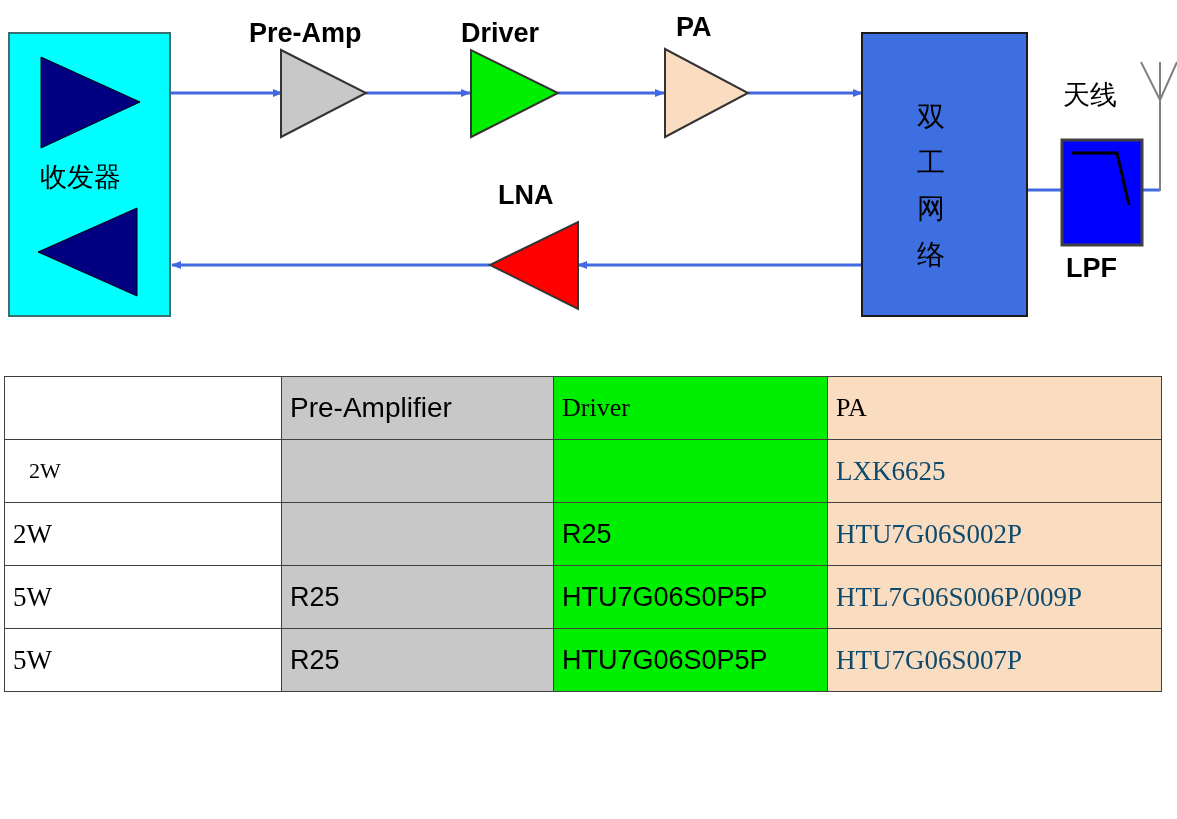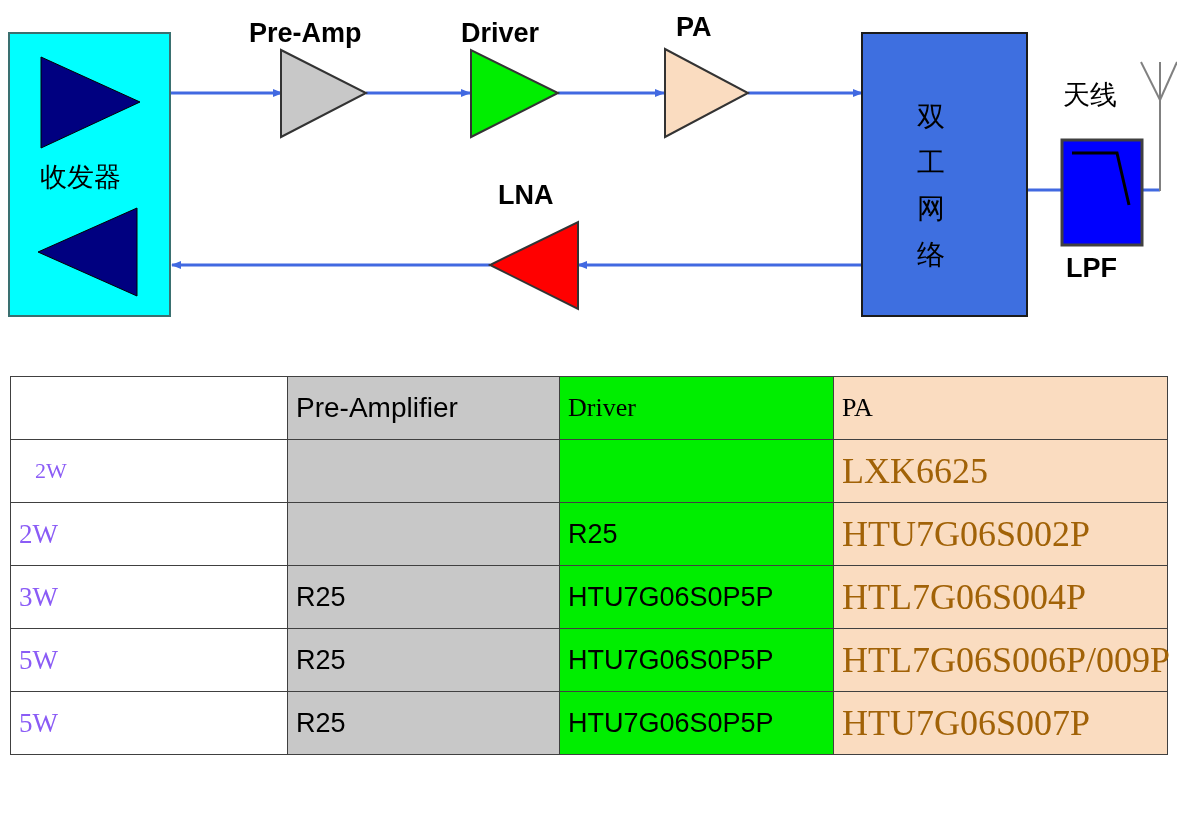--- a/index.html
+++ b/index.html
@@ -44,21 +44,21 @@
   }
   .cjk-vert {
     font-family: "DejaVu Sans", sans-serif;
     font-size: 28px;
     fill: #000000;
   }
 
   
   #spec-table-wrap {
     position: absolute;
-    left: 10px;
+    left: 4px;
     top: 376px;
     width: 1157px;
   }
   table.spec {
     border-collapse: collapse;
     table-layout: fixed;
     width: 1157px;
     background: #ffffff;
   }
   table.spec td, table.spec th {
@@ -97,21 +97,21 @@
     font-size: 26px;
     color: #000;
   }
 
   
   tr.row td { height: 62px; }
   td.c-pow {
     background: #ffffff;
     font-family: "Liberation Serif", serif;
     font-size: 27px;
-    color: #8b5cf6;
+    color: #000000;
     padding-left: 14px;
   }
   td.c-pow.small {
     font-size: 22px;
     padding-left: 24px;
   }
   td.c-prev {
     background: #c8c8c8;
     font-family: "Liberation Sans", sans-serif;
     font-size: 27px;
@@ -119,22 +119,22 @@
   }
   td.c-drvv {
     background: #00ee00;
     font-family: "Liberation Sans", sans-serif;
     font-size: 27px;
     color: #000;
   }
   td.c-pav {
     background: #fadcc0;
     font-family: "Liberation Serif", serif;
-    font-size: 36px;
-    color: #a16207;
+    font-size: 27px;
+    color: #0c4a6e;
   }
 </style>
 </head>
 <body>
 
 <div id="diagram">
   <svg width="1177" height="365" viewBox="0 0 1177 365" xmlns="http://www.w3.org/2000/svg">
     <defs>
       <marker id="arrowR" markerWidth="10" markerHeight="10" refX="9" refY="4" orient="auto" markerUnits="userSpaceOnUse">
         <path d="M0,0 L10,4 L0,8 z" fill="#4169E1"></path>
@@ -230,26 +230,20 @@
         <td class="c-pav">LXK6625</td>
       </tr>
 
       <tr class="row">
         <td class="c-pow">2W</td>
         <td class="c-prev"></td>
         <td class="c-drvv">R25</td>
         <td class="c-pav">HTU7G06S002P</td>
       </tr>
 
-      <tr class="row">
-        <td class="c-pow">3W</td>
-        <td class="c-prev">R25</td>
-        <td class="c-drvv">HTU7G06S0P5P</td>
-        <td class="c-pav">HTL7G06S004P</td>
-      </tr>
 
       <tr class="row">
         <td class="c-pow">5W</td>
         <td class="c-prev">R25</td>
         <td class="c-drvv">HTU7G06S0P5P</td>
         <td class="c-pav">HTL7G06S006P/009P</td>
       </tr>
 
       <tr class="row">
         <td class="c-pow">5W</td>

